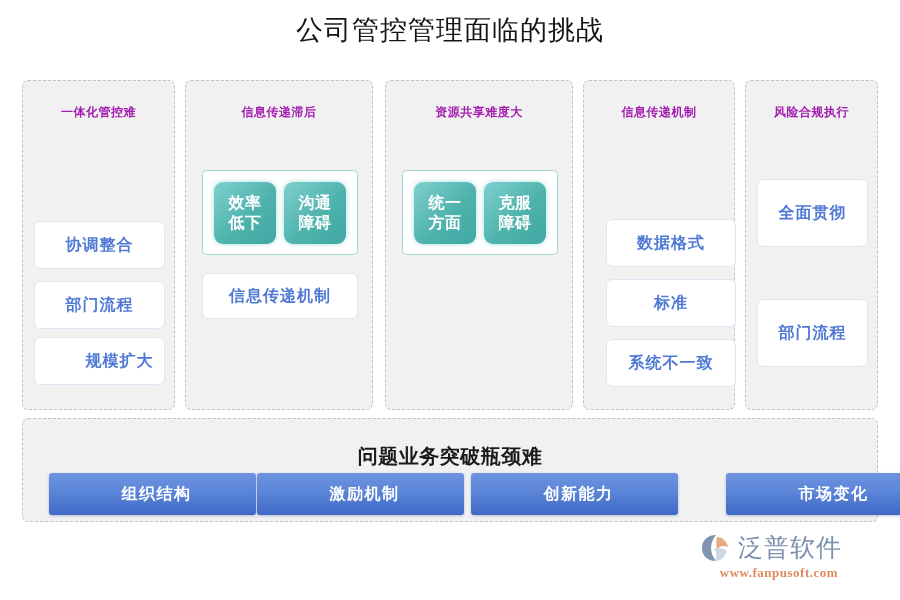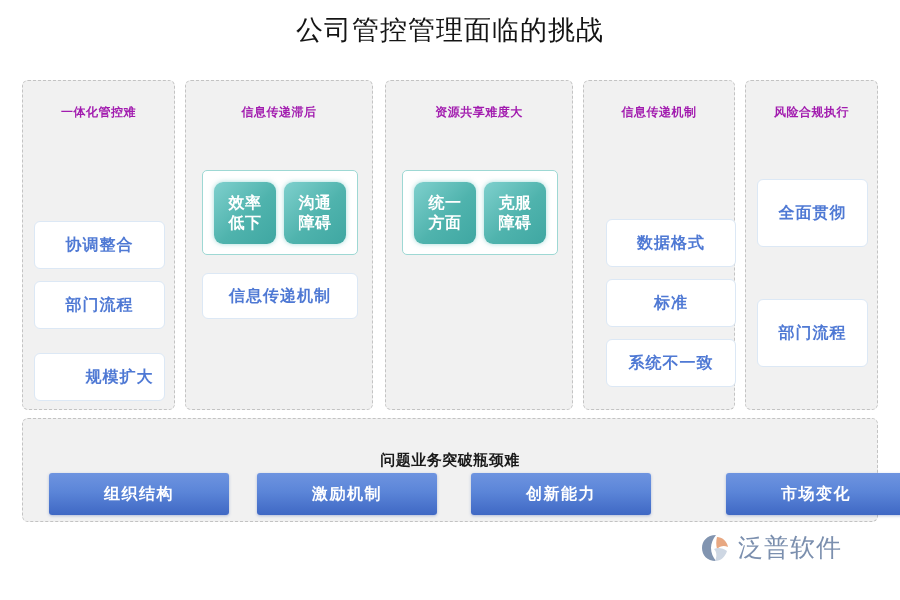--- a/index.html
+++ b/index.html
@@ -81,21 +81,21 @@
     font-size: 16px;
     font-weight: 700;
     color: #4f79d4;
     letter-spacing: 1px;
   }
 
   
   .col-1 .blue-card { left: 11px; width: 131px; height: 48px; }
   .col-1 .c1 { top: 140px; }
   .col-1 .c2 { top: 200px; }
-  .col-1 .c3 { top: 272px; padding-left: 40px; }
+  .col-1 .c3 { top: 256px; padding-left: 40px; }
 
   
   .col-4 .blue-card { left: 22px; width: 130px; height: 48px; }
   .col-4 .c1 { top: 138px; }
   .col-4 .c2 { top: 198px; }
   .col-4 .c3 { top: 258px; }
 
   
   .col-5 .blue-card { left: 11px; width: 111px; height: 68px; }
   .col-5 .c1 { top: 98px; }
@@ -162,46 +162,47 @@
     top: 418px;
     width: 856px;
     height: 104px;
     background: #f1f1f1;
     border: 1px dashed #c3c3c3;
     border-radius: 6px;
     box-sizing: border-box;
   }
   #bottom-title {
     position: absolute;
-    top: 32px;
+    top: 24px;
     left: 0;
     width: 100%;
     text-align: center;
     font-family: "Liberation Serif", "DejaVu Serif", serif;
-    font-size: 15px;
+    font-size: 20px;
     font-weight: 700;
     color: #1a1a1a;
     letter-spacing: 0.5px;
   }
   .bottom-box {
     position: absolute;
     top: 54px;
-    width: 180px;
+    width: 199px;
     height: 42px;
     border-radius: 3px;
     background: linear-gradient(180deg, #6e94e0 0%, #5b85d8 45%, #3f68c4 100%);
     box-shadow: 0 1px 3px rgba(60,90,170,0.35);
     display: flex;
     align-items: center;
     justify-content: center;
     font-family: "Liberation Serif", "DejaVu Serif", serif;
     font-size: 16px;
     font-weight: 700;
     color: #ffffff;
     letter-spacing: 1.5px;
+    padding-left: 8px;
   }
   .bb-1 { left: 26px;  }
   .bb-2 { left: 234px; }
   .bb-3 { left: 448px; }
   .bb-4 { left: 658px; margin-left: 45px; }
 
   
   #logo {
     position: absolute;
     right: 42px;
@@ -302,13 +303,14 @@
 
 <div id="logo">
   <div id="logo-top">
     <svg id="logo-mark" viewBox="0 0 34 30">
       <path d="M16 2 C7 2 2 8 2 15 C2 22 7 28 16 28 C13 24 11 20 11 15 C11 10 13 6 16 2 Z" fill="#8194b0"></path>
       <path d="M17 4 C22 4 27 8 28 14 C24 12 20 13 17 16 C16 12 16 8 17 4 Z" fill="#e8a882"></path>
       <path d="M14 16 C18 14 23 15 27 18 C25 24 21 28 15 28 C17 24 17 19 14 16 Z" fill="#ced7e3"></path>
     </svg>
     <div id="logo-name">泛普软件</div>
   </div>
+  <div id="logo-url">www.fanpusoft.com</div>
 </div>
 
 </body></html>

